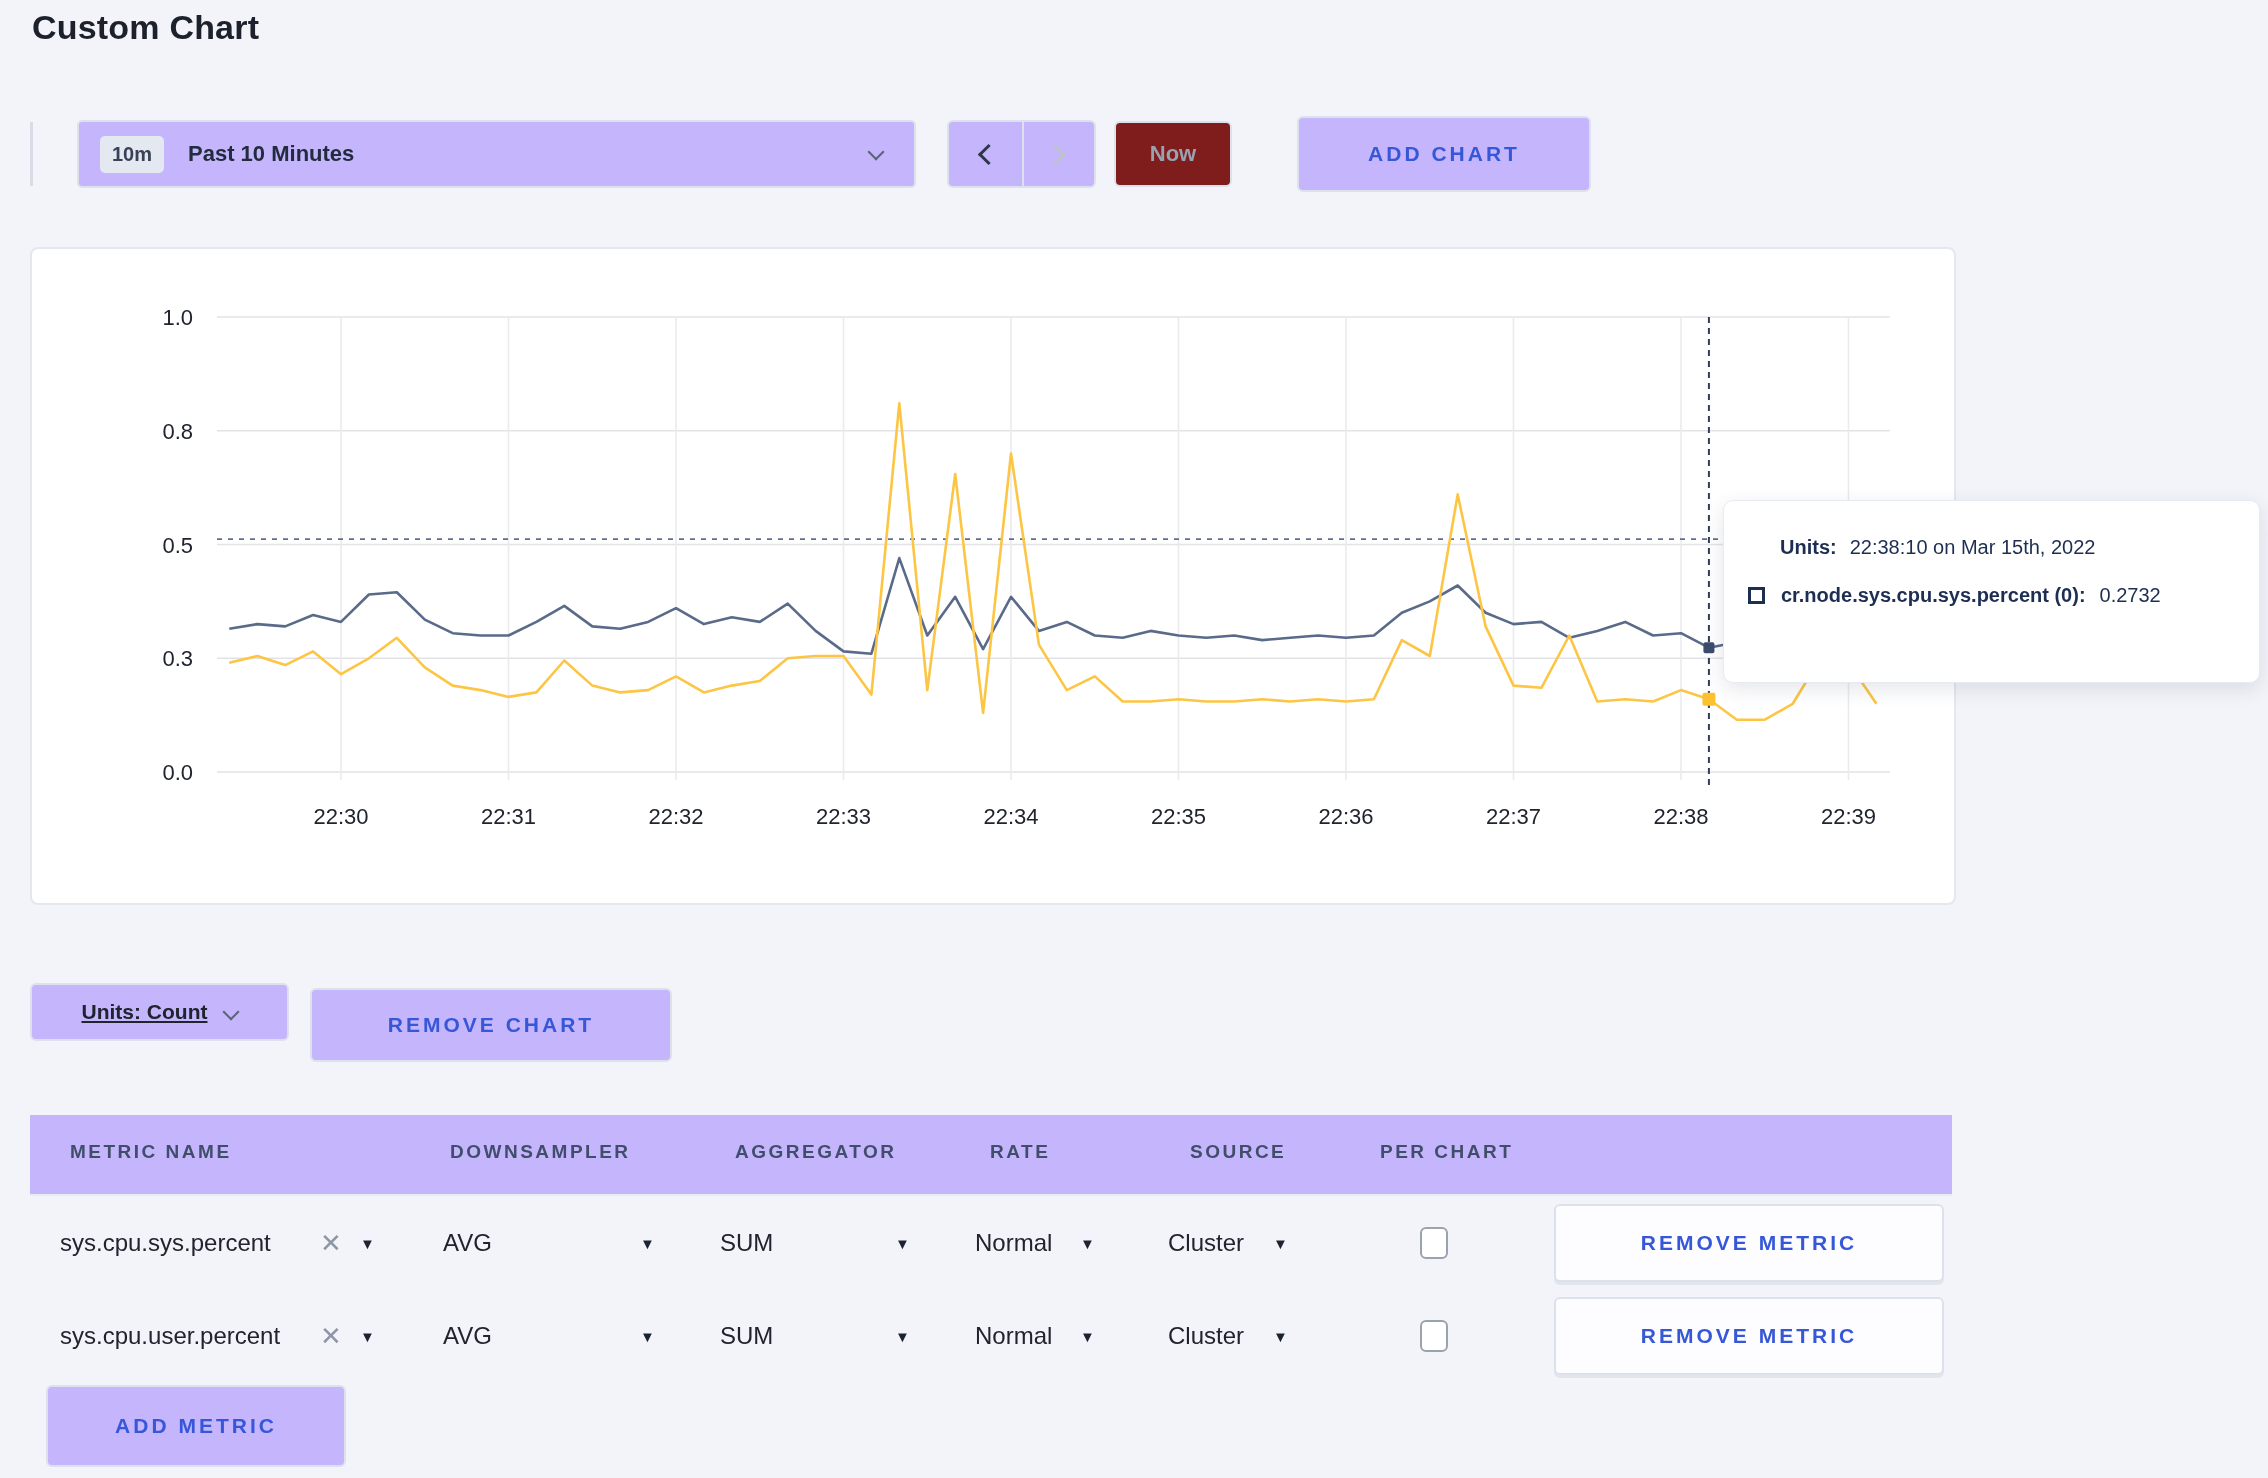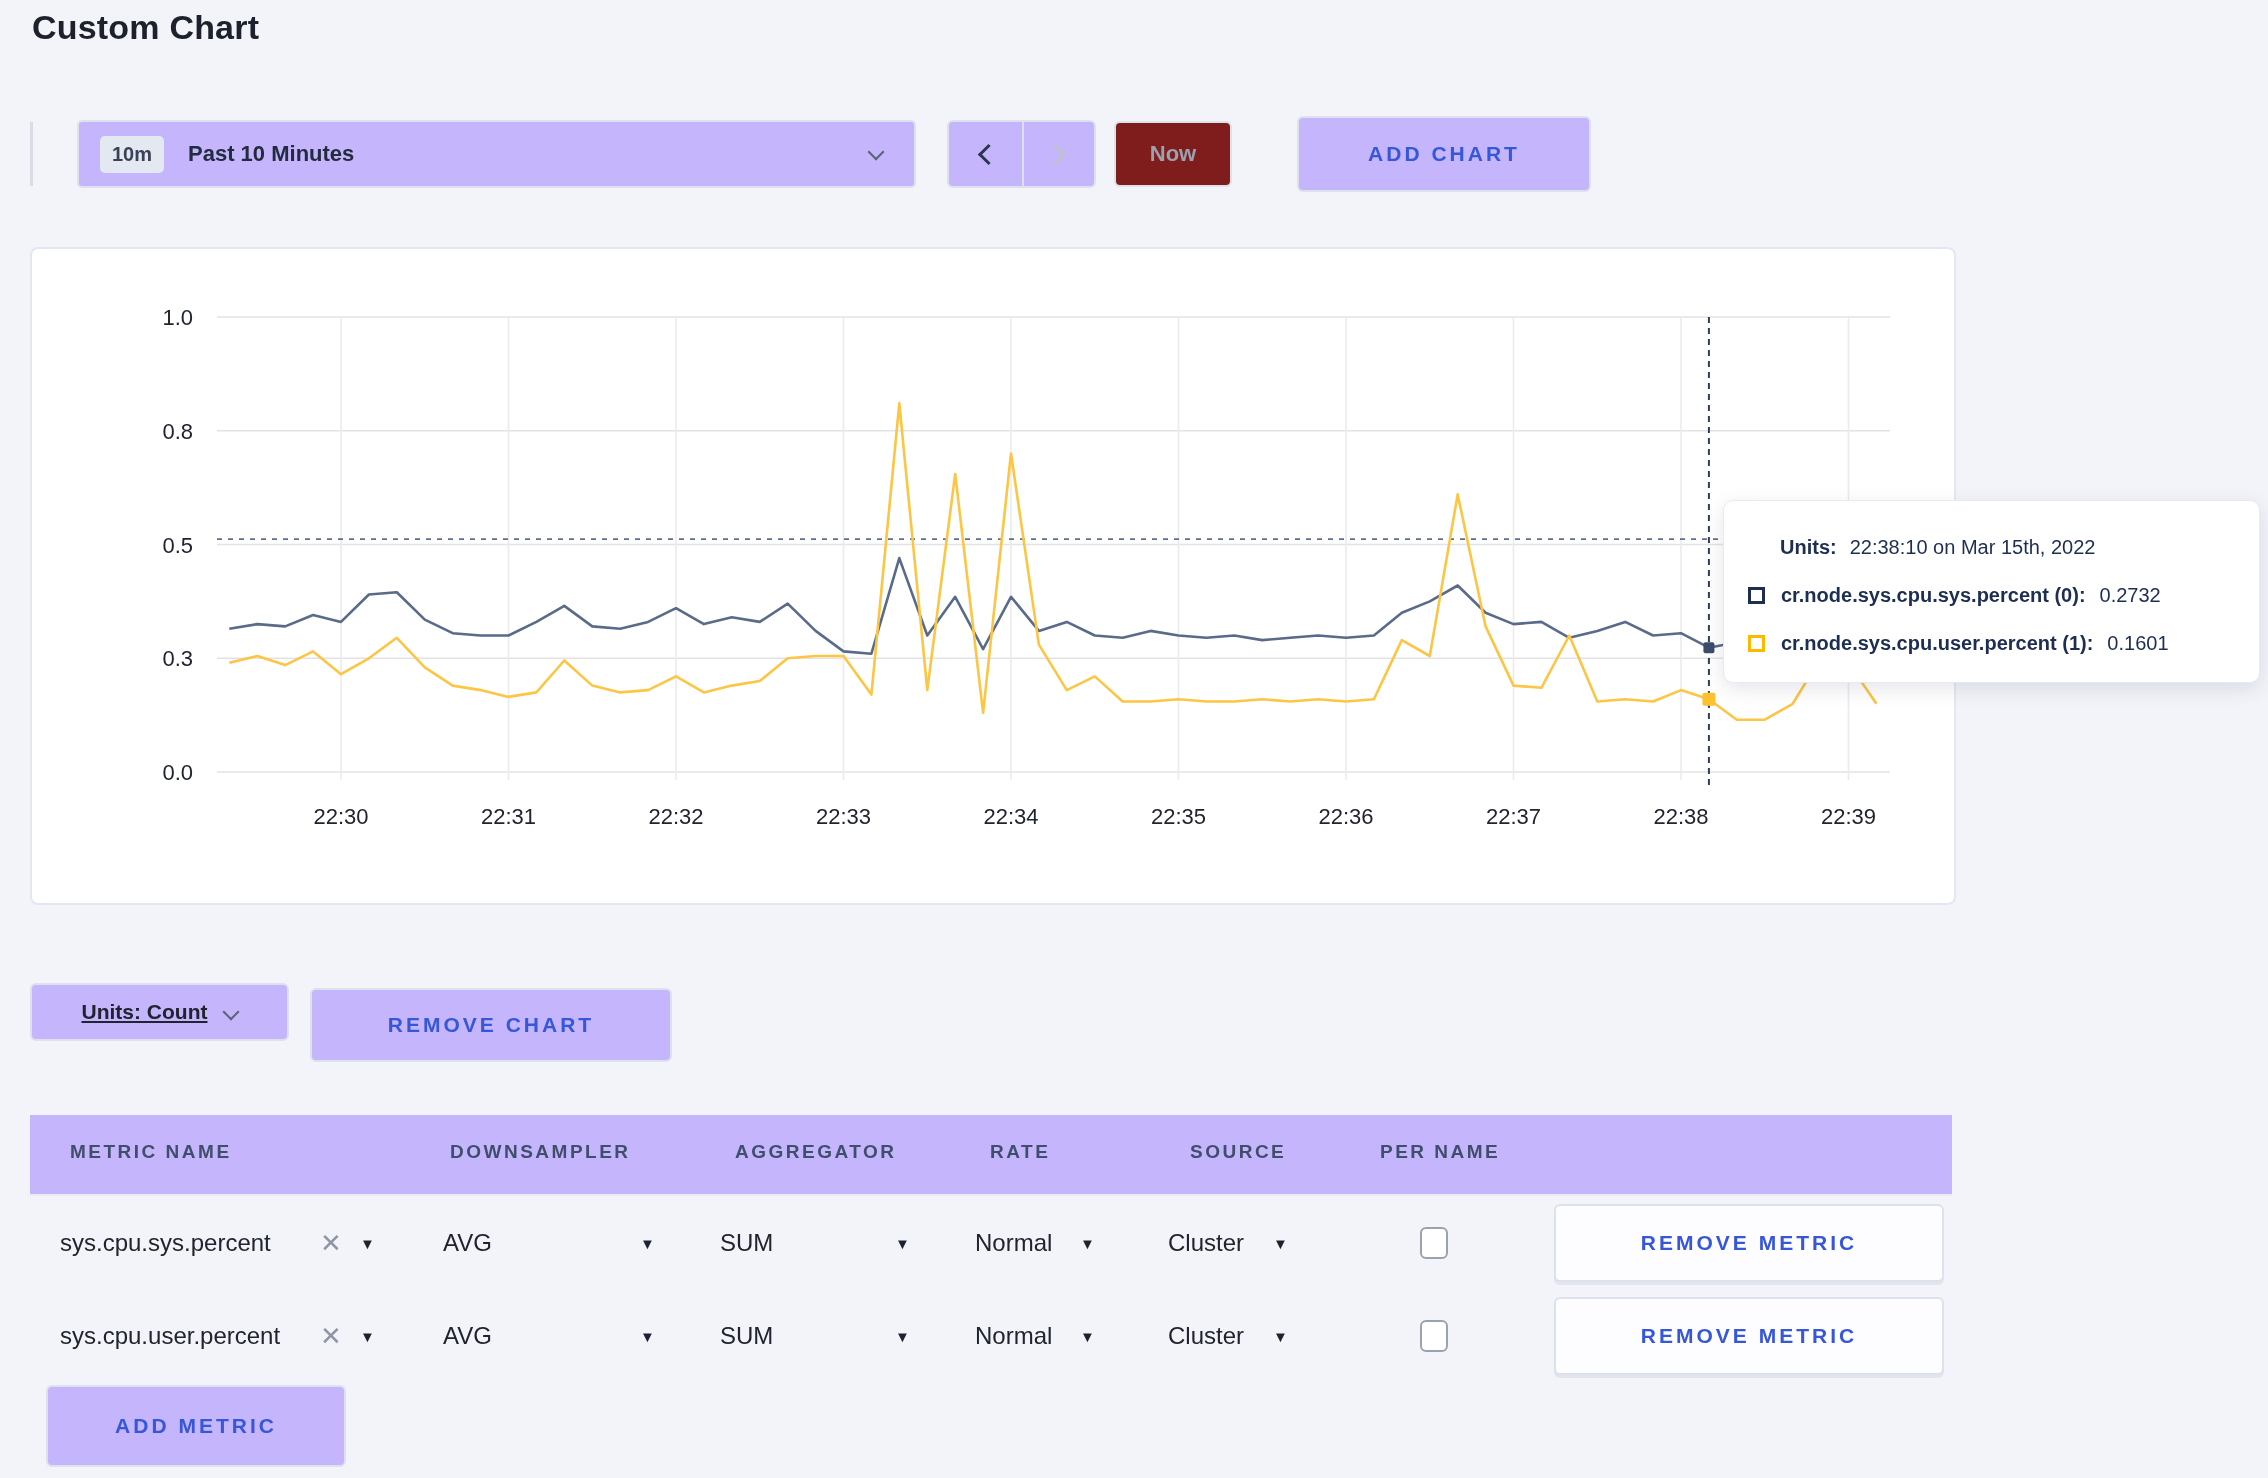--- a/index.html
+++ b/index.html
@@ -146,43 +146,38 @@
     <span class="tt-time-label">Units:</span>
     <span class="tt-text">22:38:10 on Mar 15th, 2022</span>
   </div>
   <div class="tt-gap"></div>
   <div class="tt-row">
     <span class="tt-swatch"></span>
     <span class="tt-label">cr.node.sys.cpu.sys.percent (0):</span>
     <span class="tt-value">0.2732</span>
   </div>
   <div class="tt-gap"></div>
-  <div class="tt-row">
-    <span class="tt-swatch yellow"></span>
-    <span class="tt-label">cr.node.sys.cpu.user.percent (1):</span>
-    <span class="tt-value">0.1601</span>
-  </div>
 </div>
 
 <div class="abs btn units-select">
   <span class="units-label">Units: Count</span>
   <span class="chev"></span>
 </div>
 
 <div class="abs btn remove-chart-btn">
   <span class="blue-btn-label">REMOVE CHART</span>
 </div>
 
 <div class="abs table-header-band">
   <span class="th" style="left:40px">METRIC NAME</span>
   <span class="th" style="left:420px">DOWNSAMPLER</span>
   <span class="th" style="left:705px">AGGREGATOR</span>
   <span class="th" style="left:960px">RATE</span>
   <span class="th" style="left:1160px">SOURCE</span>
-  <span class="th" style="left:1350px">PER NAME</span>
+  <span class="th" style="left:1350px">PER CHART</span>
 </div>
 
 <div class="abs metric-row" style="top:1197px">
   <span class="cell" style="left:30px">sys.cpu.sys.percent</span>
   <span class="cell x-icon" style="left:290px">✕</span>
   <span class="cell caret" style="left:330px">▼</span>
   <span class="cell" style="left:413px">AVG</span>
   <span class="cell caret" style="left:610px">▼</span>
   <span class="cell" style="left:690px">SUM</span>
   <span class="cell caret" style="left:865px">▼</span>

